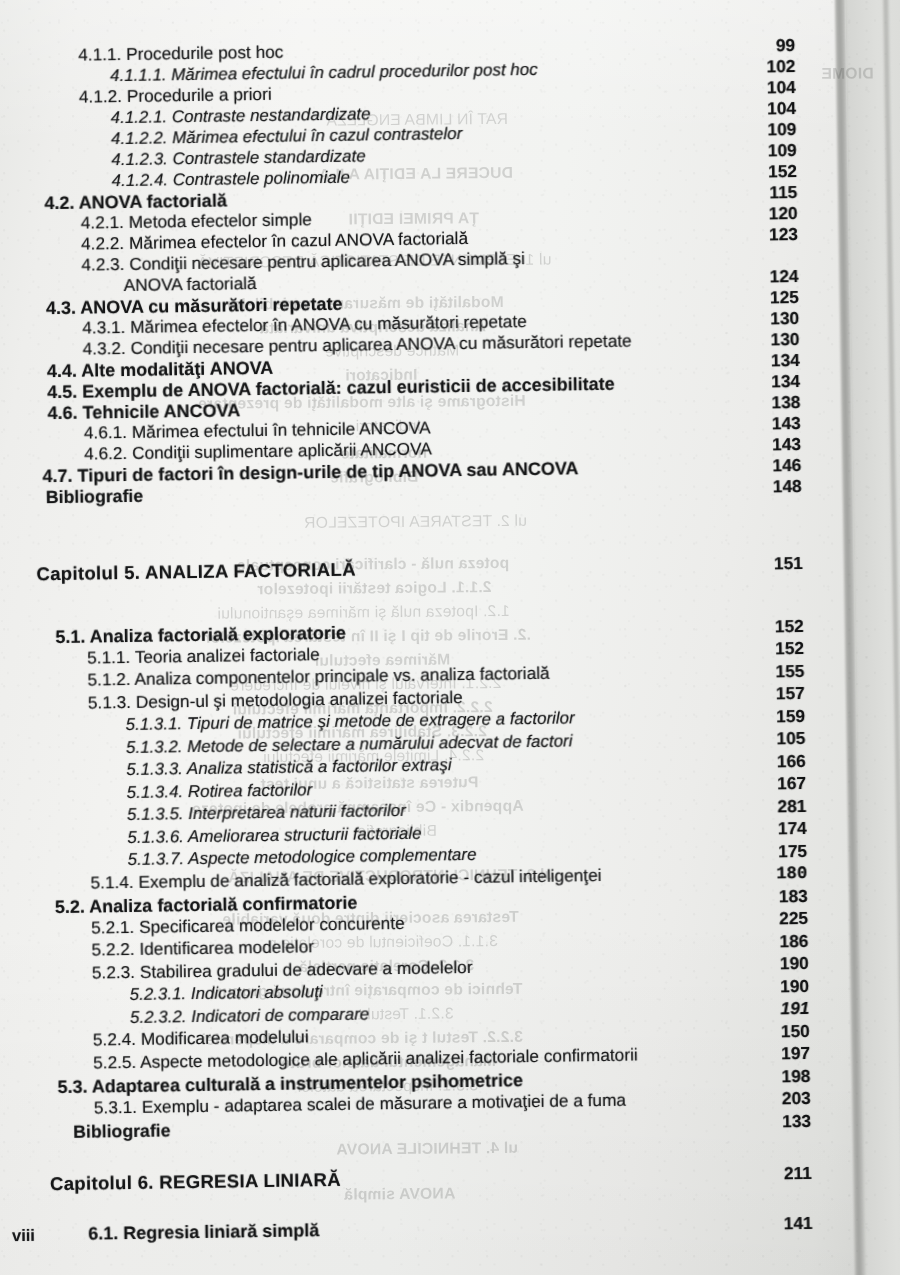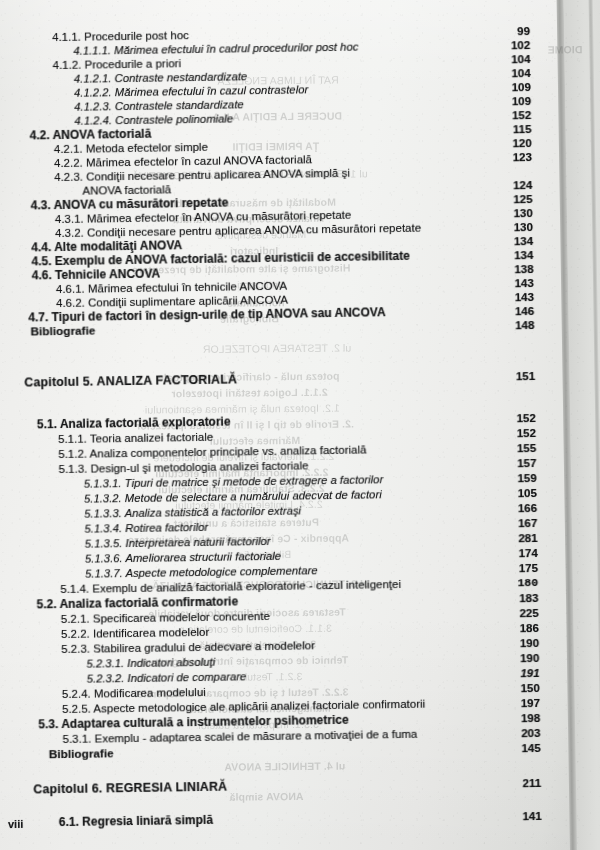--- a/index.html
+++ b/index.html
@@ -347,21 +347,21 @@
       <div class="row">
         <div class="txt d-sec" style="left: 34px; top: 717px;">5.3. Adaptarea culturală a instrumentelor psihometrice</div>
         <div class="pg" style="left: 496px; top: 717px;">198</div>
       </div>
       <div class="row">
         <div class="txt d-sub" style="left: 58px; top: 732px;">5.3.1. Exemplu - adaptarea scalei de măsurare a motivaţiei de a fuma</div>
         <div class="pg" style="left: 496px; top: 732px;">203</div>
       </div>
       <div class="row">
         <div class="txt d-biblio" style="left: 44px; top: 747px;">Bibliografie</div>
-        <div class="pg" style="left: 496px; top: 747px;">145</div>
+        <div class="pg" style="left: 496px; top: 747px;">133</div>
       </div>
       <div class="row">
         <div class="txt d-chapter" style="left: 28px; top: 782px;">Capitolul 6. REGRESIA LINIARĂ</div>
         <div class="pg" style="left: 496px; top: 782px;">211</div>
       </div>
       <div class="row">
         <div class="txt d-sec" style="left: 53px; top: 815px;">6.1. Regresia liniară simplă</div>
         <div class="pg" style="left: 496px; top: 815px;">141</div>
       </div>
     </div>

